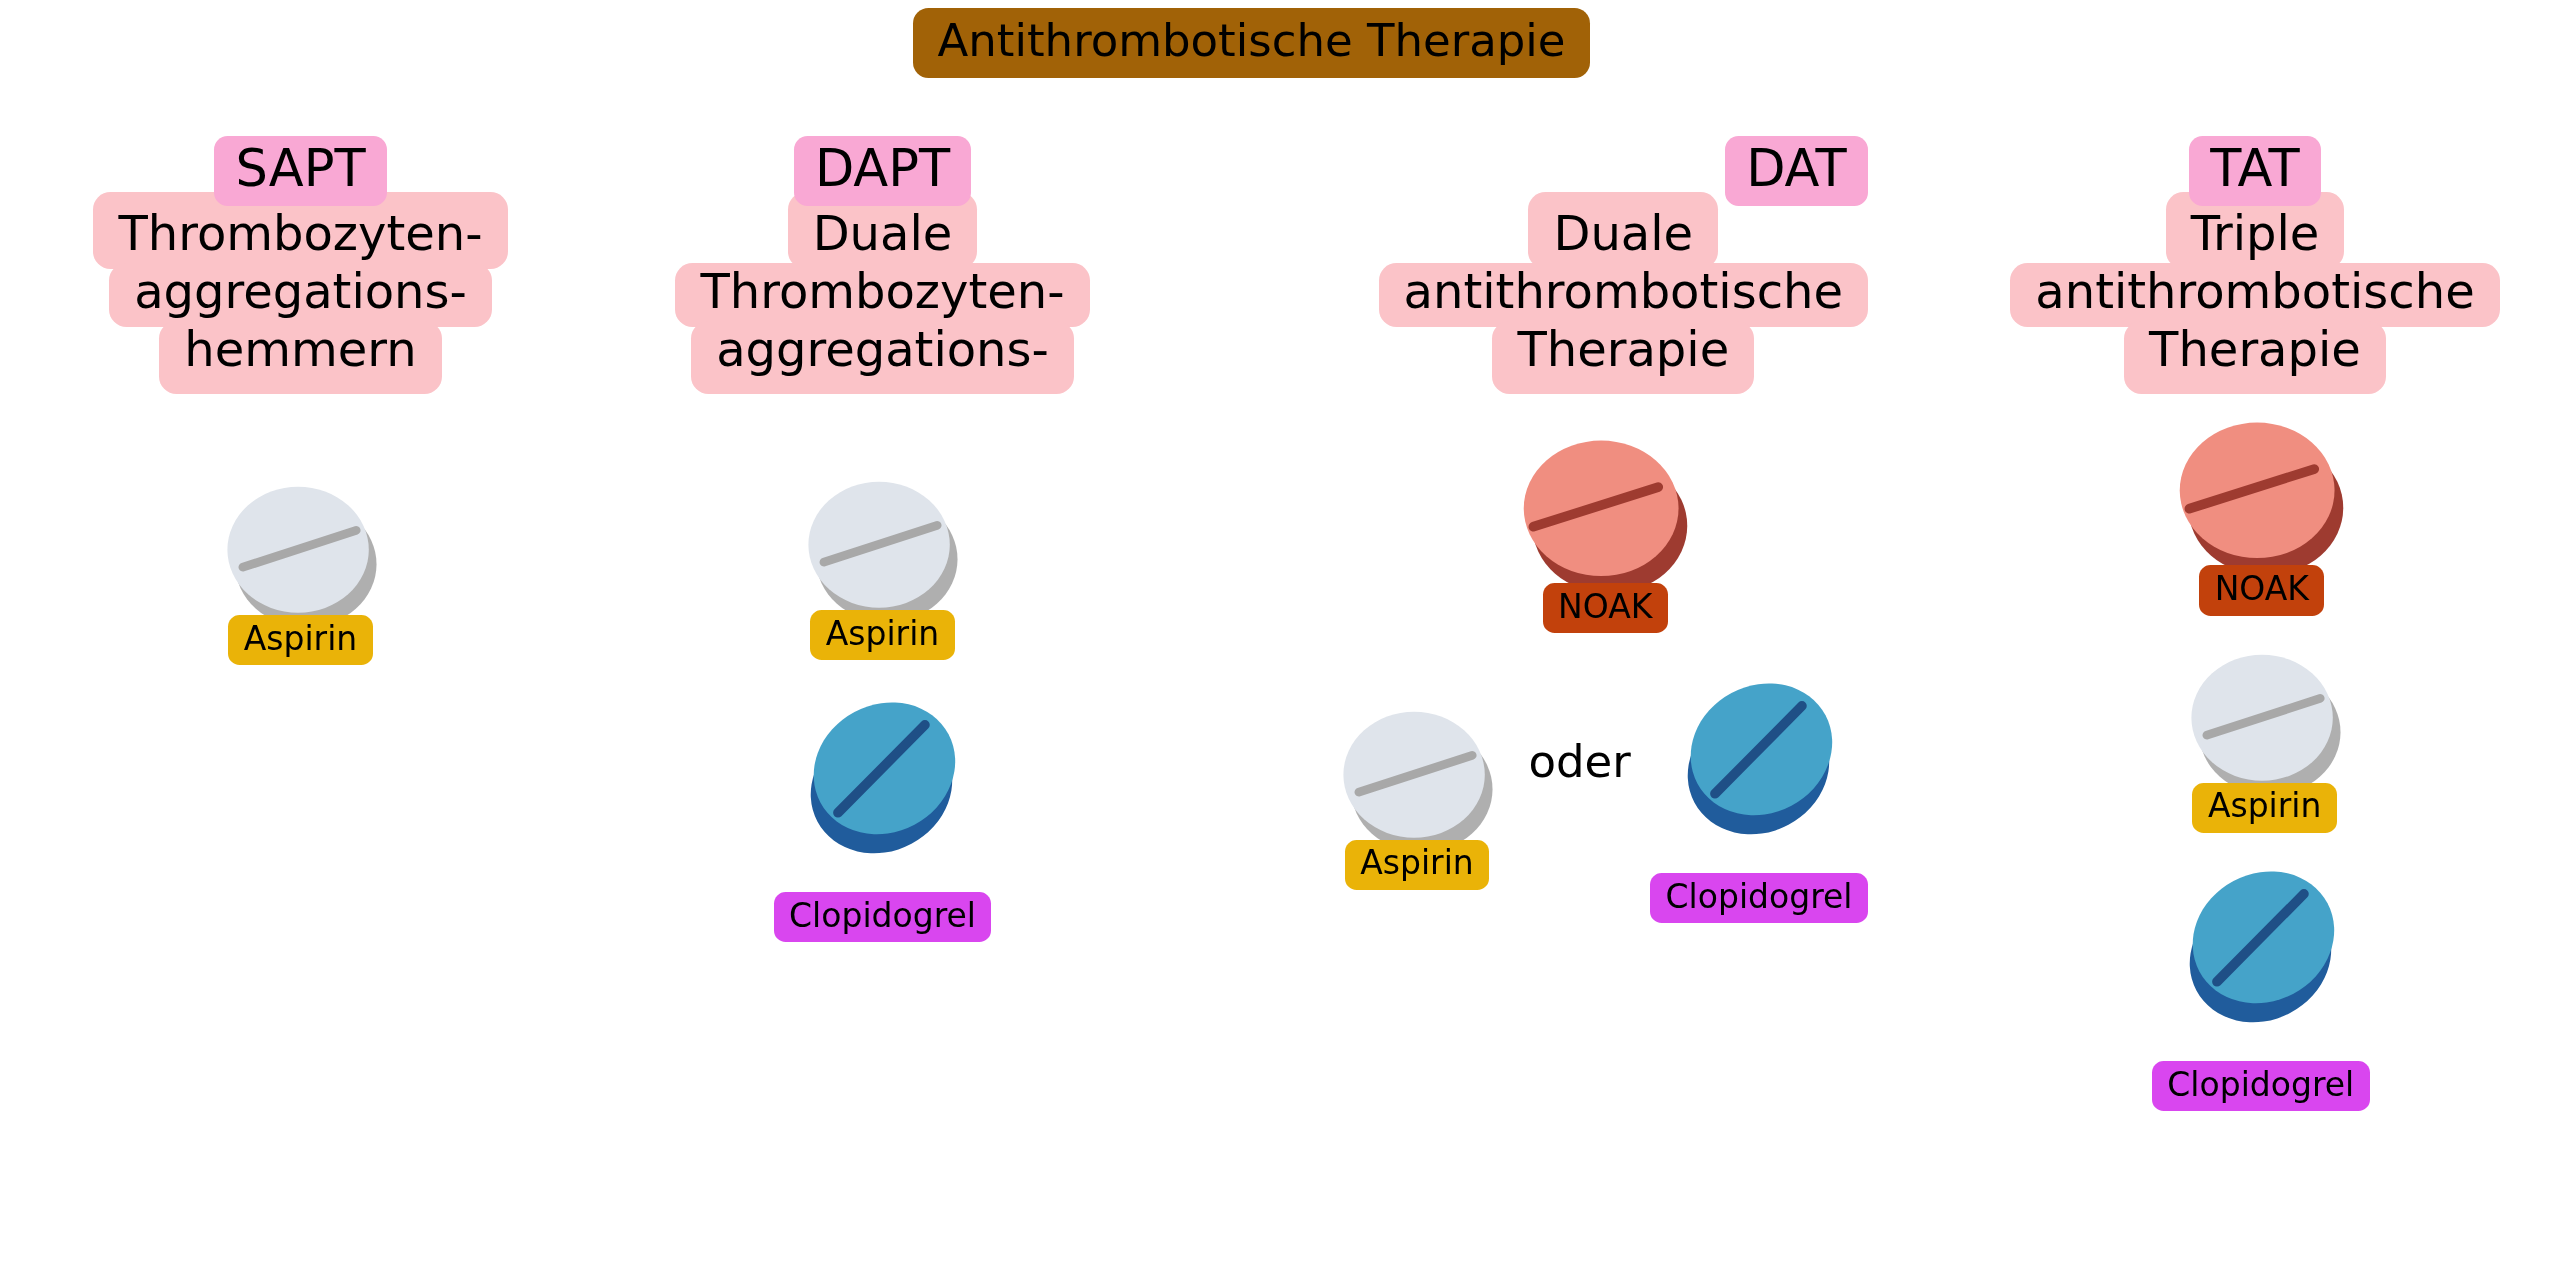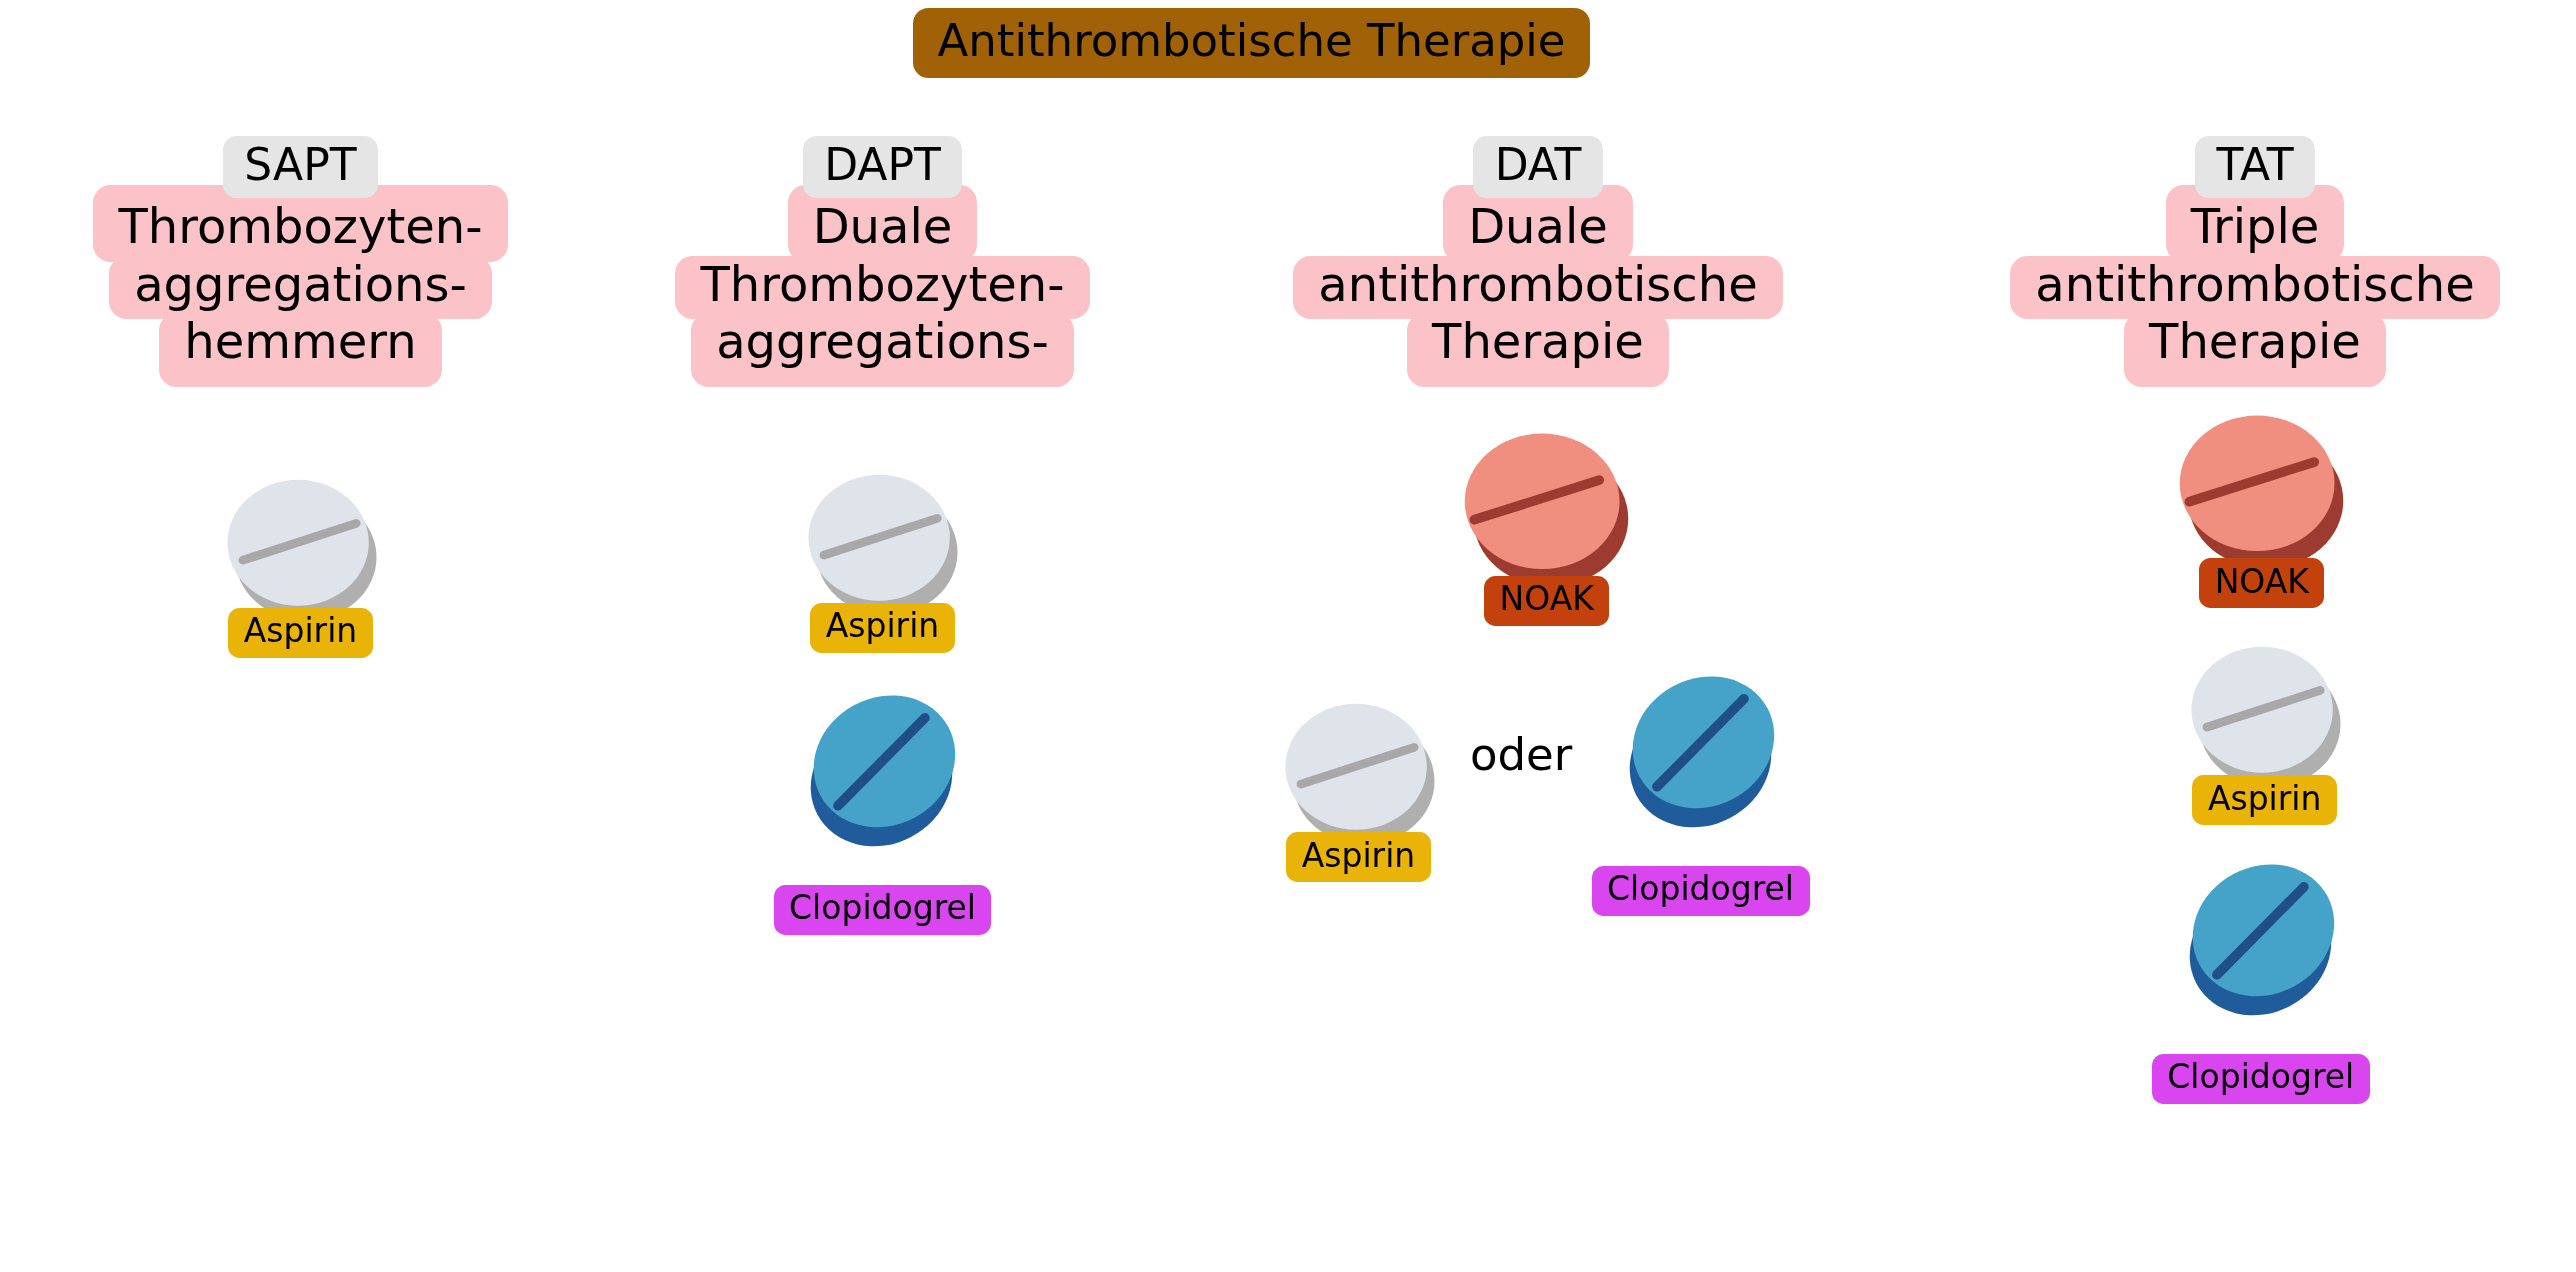--- a/index.html
+++ b/index.html
@@ -37,24 +37,24 @@
   
   .column {
     position: absolute;
     top: 136px;
     display: flex;
     flex-direction: column;
     align-items: center;
   }
 
   .col-abbr {
-    background: #e5e5e5;
+    background: #f9a8d4;
     border-radius: 13.6px;
     padding: 5.8px 21.3px 9.7px 21.3px;
-    font-size: 44px;
+    font-size: 51px;
     line-height: 1.06;
     white-space: nowrap;
     position: relative;
     z-index: 3;
   }
 
   .col-desc {
     display: flex;
     flex-direction: column;
     align-items: center;
@@ -182,21 +182,21 @@
             <ellipse cx="110" cy="88" rx="75" ry="66" fill="#45A3C9"></ellipse>
             <line x1="46" y1="106" x2="168" y2="68" stroke="#1F4F86" stroke-width="10" stroke-linecap="round"></line>
           </g>
         </svg>
       </div>
       <div class="pill-label clopi">Clopidogrel</div>
     </div>
   </div>
 </div>
 
-<div class="column" style="left:1208px; width:660px;">
+<div class="column" style="left:1208px; width:660px;align-items:flex-end;">
   <div class="col-abbr">DAT</div>
   <div class="col-desc">
     <div class="line">Duale</div>
     <div class="line">antithrombotische</div>
     <div class="line">Therapie</div>
   </div>
 
   <div class="pill-stack" style="margin-top:35px;">
     <div class="pill-unit" style="margin-left:17.5px;">
       <div class="pill-svg-wrap">

